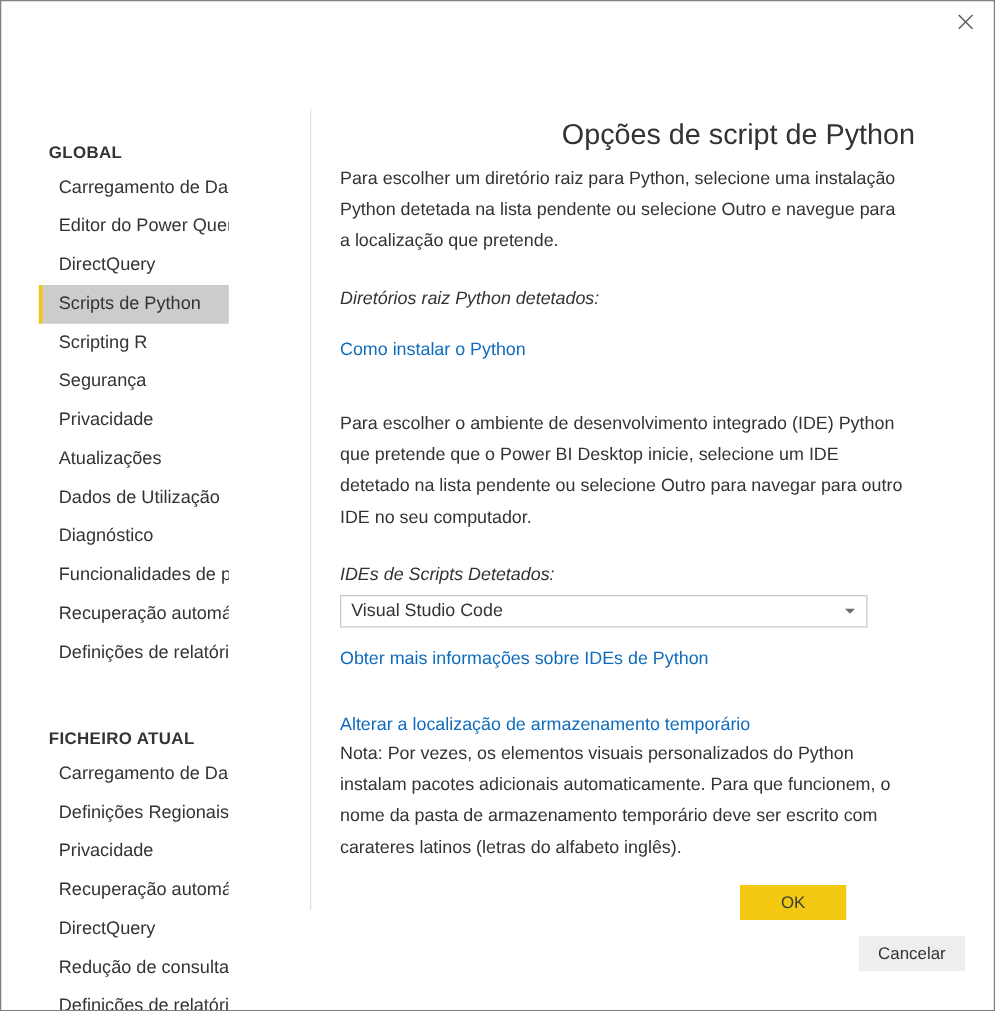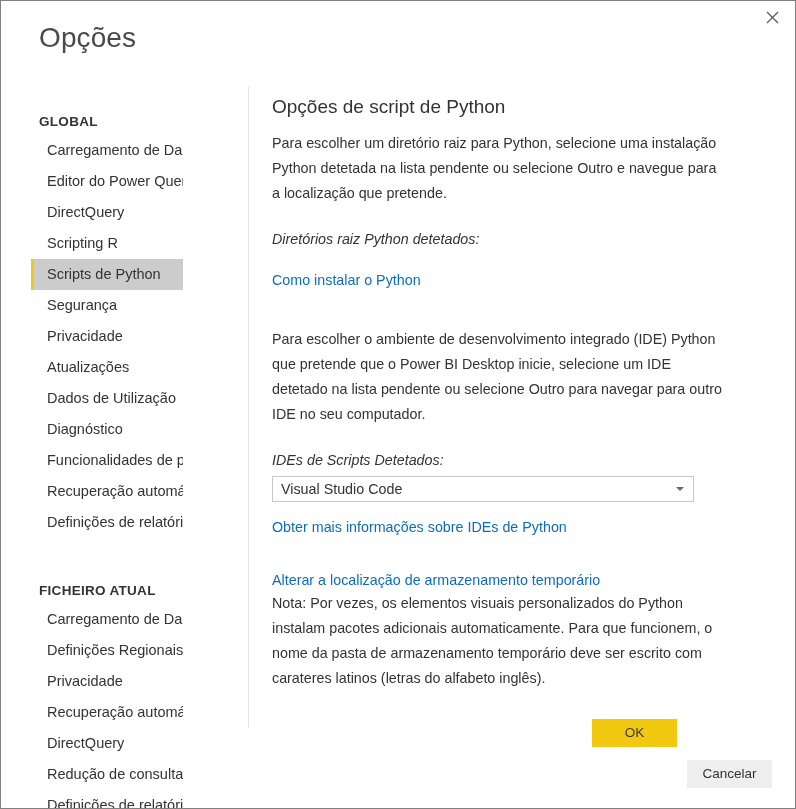--- a/index.html
+++ b/index.html
@@ -108,25 +108,26 @@
   .nav-spacer { height: 20px; }
 
   
   .main {
     position: absolute;
     left: 271px;
     top: 93px;
     width: 460px;
   }
   .panel-heading {
-    font-size: 19px;
+    font-size: 23px;
     font-weight: normal;
     color: #333333;
     margin: 0 0 11px 0;
     line-height: 26px;
+    text-align: right;
   }
   .para {
     font-size: 14.3px;
     color: #333333;
     line-height: 25px;
     margin: 0;
     max-width: 452px;
   }
   .field-label {
     font-size: 14.3px;
@@ -173,21 +174,21 @@
 
   .gap-22 { height: 22px; }
   .gap-14 { height: 14px; }
   .gap-31 { height: 31px; }
   .gap-36 { height: 36px; }
 
   
   .footer {
     position: absolute;
     right: 23px;
-    bottom: 20px;
+    bottom: 31px;
     display: flex;
     gap: 10px;
     padding-left: 24px;
   }
   .btn {
     width: 85px;
     height: 28px;
     font-size: 13.5px;
     font-family: "Liberation Sans", sans-serif;
     border: none;
@@ -214,33 +215,32 @@
     <div class="close-btn">
       <span>
         <svg width="13" height="13" viewBox="0 0 13 13">
           <line x1="1" y1="1" x2="12" y2="12" stroke="#5a5a5a" stroke-width="1.2"></line>
           <line x1="12" y1="1" x2="1" y2="12" stroke="#5a5a5a" stroke-width="1.2"></line>
         </svg>
       </span>
     </div>
   </div>
 
-  <div class="dialog-title">Opções</div>
 
   <div class="divider-v"></div>
 
   <div class="sidebar">
 
     <div class="nav-group">
       <div class="nav-section-title">GLOBAL</div>
       <div class="nav-item">Carregamento de Dados</div>
       <div class="nav-item">Editor do Power Query</div>
       <div class="nav-item">DirectQuery</div>
+      <div class="nav-item selected">Scripts de Python</div>
       <div class="nav-item">Scripting R</div>
-      <div class="nav-item selected">Scripts de Python</div>
       <div class="nav-item">Segurança</div>
       <div class="nav-item">Privacidade</div>
       <div class="nav-item">Atualizações</div>
       <div class="nav-item">Dados de Utilização</div>
       <div class="nav-item">Diagnóstico</div>
       <div class="nav-item">Funcionalidades de pré-visu...</div>
       <div class="nav-item">Recuperação automática</div>
       <div class="nav-item">Definições de relatório</div>
     </div>
 

